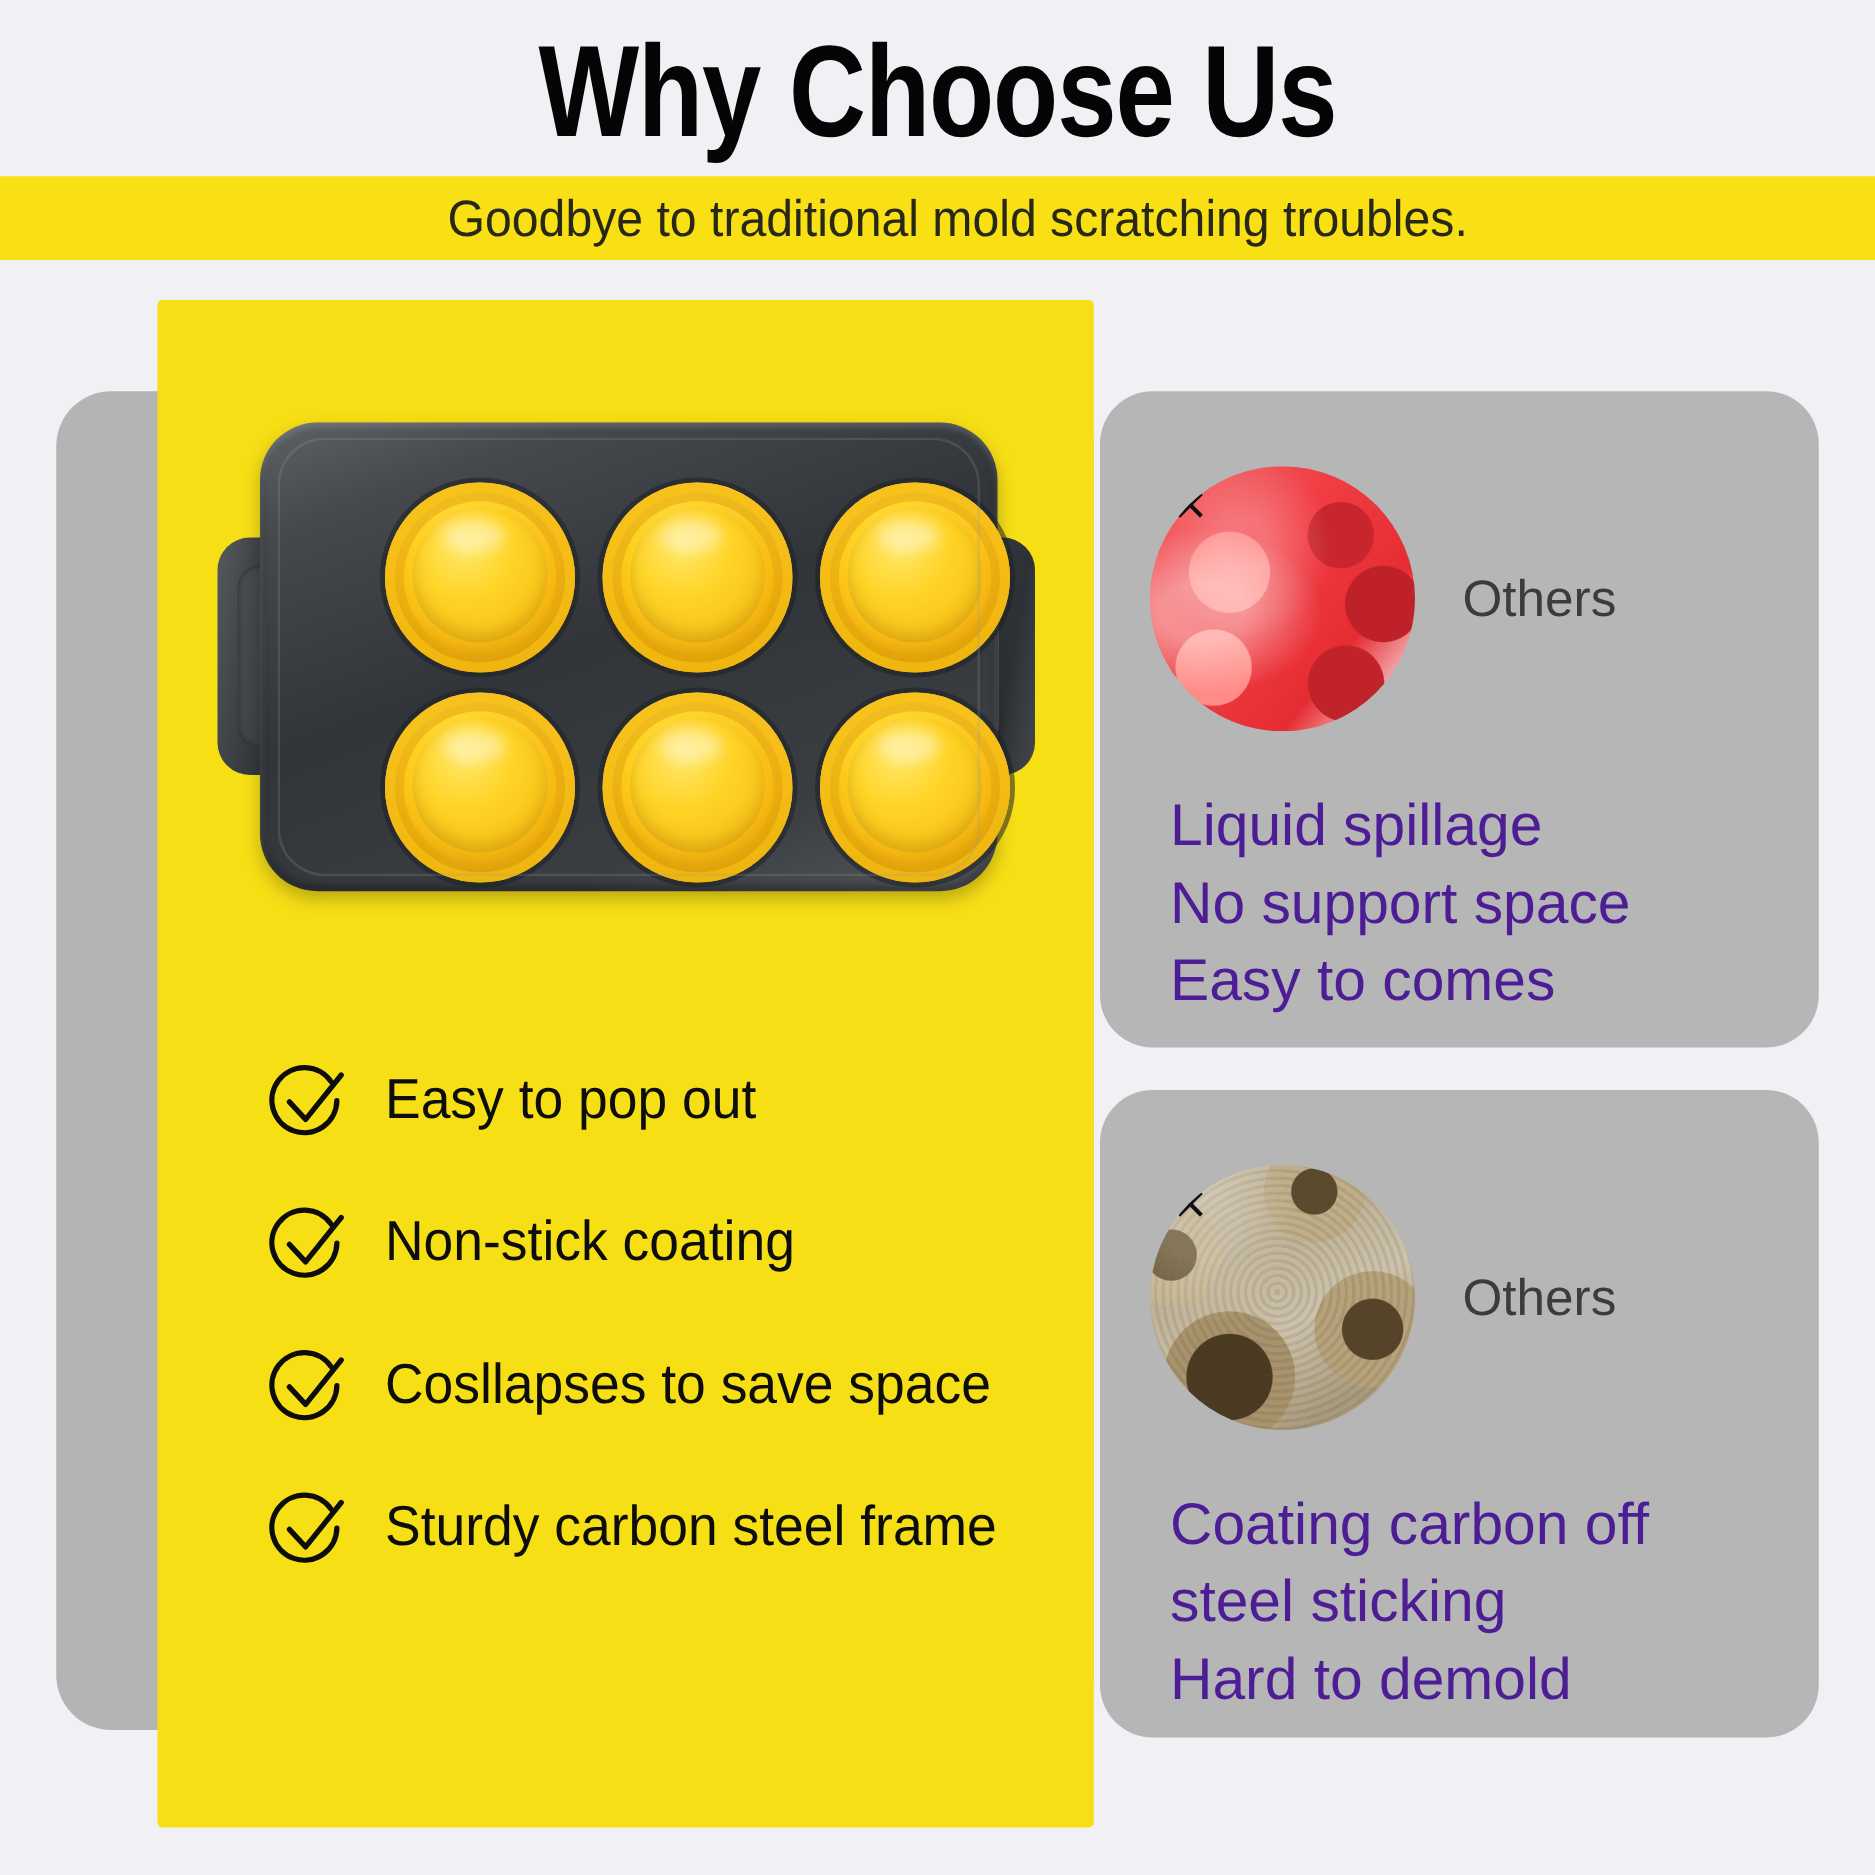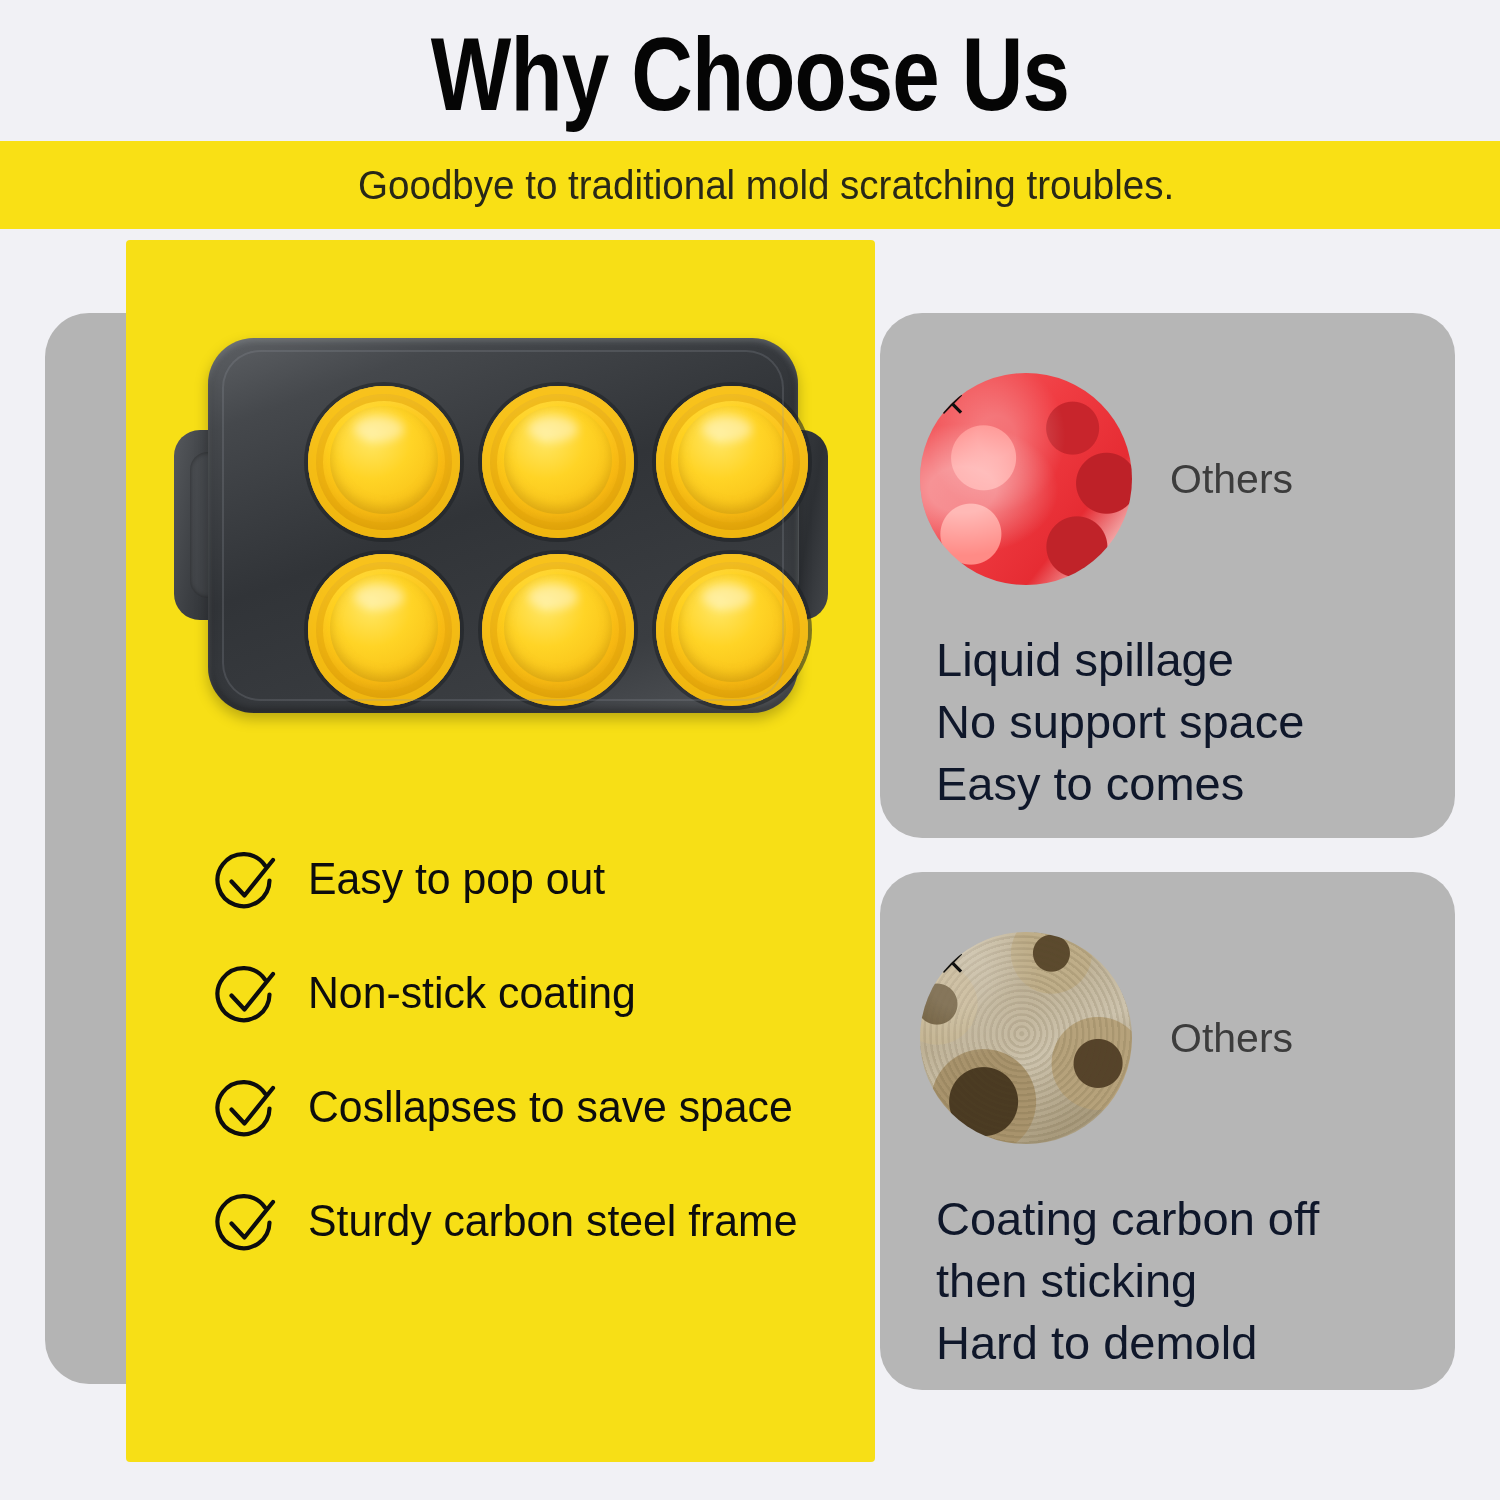--- a/index.html
+++ b/index.html
@@ -18,21 +18,21 @@
     font-family:"Liberation Sans", sans-serif;
     font-weight:bold;
     font-size:104px;
     line-height:120px;
     letter-spacing:-1px;
     color:#050505;
     transform:scaleX(0.82);
     transform-origin:center top;
   }
   #subtitle-bar{
-    position:absolute; left:0; top:141px; width:1500px; height:88px;
+    position:absolute; left:0; top:141px; width:1500px; height:67px;
     background:#F9E015;
     display:flex; align-items:center; justify-content:center;padding-left:32px;
   }
   #subtitle-text{
     font-family:"Liberation Sans", sans-serif;
     font-size:41px;
     line-height:46px;
     color:#282818;
     transform:scaleX(0.94);
     white-space:nowrap;
@@ -216,21 +216,21 @@
   }
   .card-lines{
     position:absolute; left:56px; right:26px;
   }
   #other-card-1 .card-lines{ top:316px; }
   #other-card-2 .card-lines{ top:316px; }
   .card-line{
     font-family:"Liberation Sans", sans-serif;
     font-size:47px;
     line-height:62px;
-    color:#0f172a;
+    color:#4c1d95;
     white-space:nowrap;
   }
 </style>
 </head>
 <body>
 
 <div id="header-title">Why Choose Us</div>
 
 <div id="subtitle-bar">
   <div id="subtitle-text">Goodbye to traditional mold scratching troubles.</div>
@@ -318,16 +318,16 @@
 
 <div class="other-card" id="other-card-2">
   <div class="photo-row">
     <div class="photo-circle photo-rust">
       <span class="x-badge">×</span>
     </div>
     <span class="others-label">Others</span>
   </div>
   <div class="card-lines">
     <div class="card-line">Coating carbon off</div>
-    <div class="card-line">then sticking</div>
+    <div class="card-line">steel sticking</div>
     <div class="card-line">Hard to demold</div>
   </div>
 </div>
 
 </body></html>

